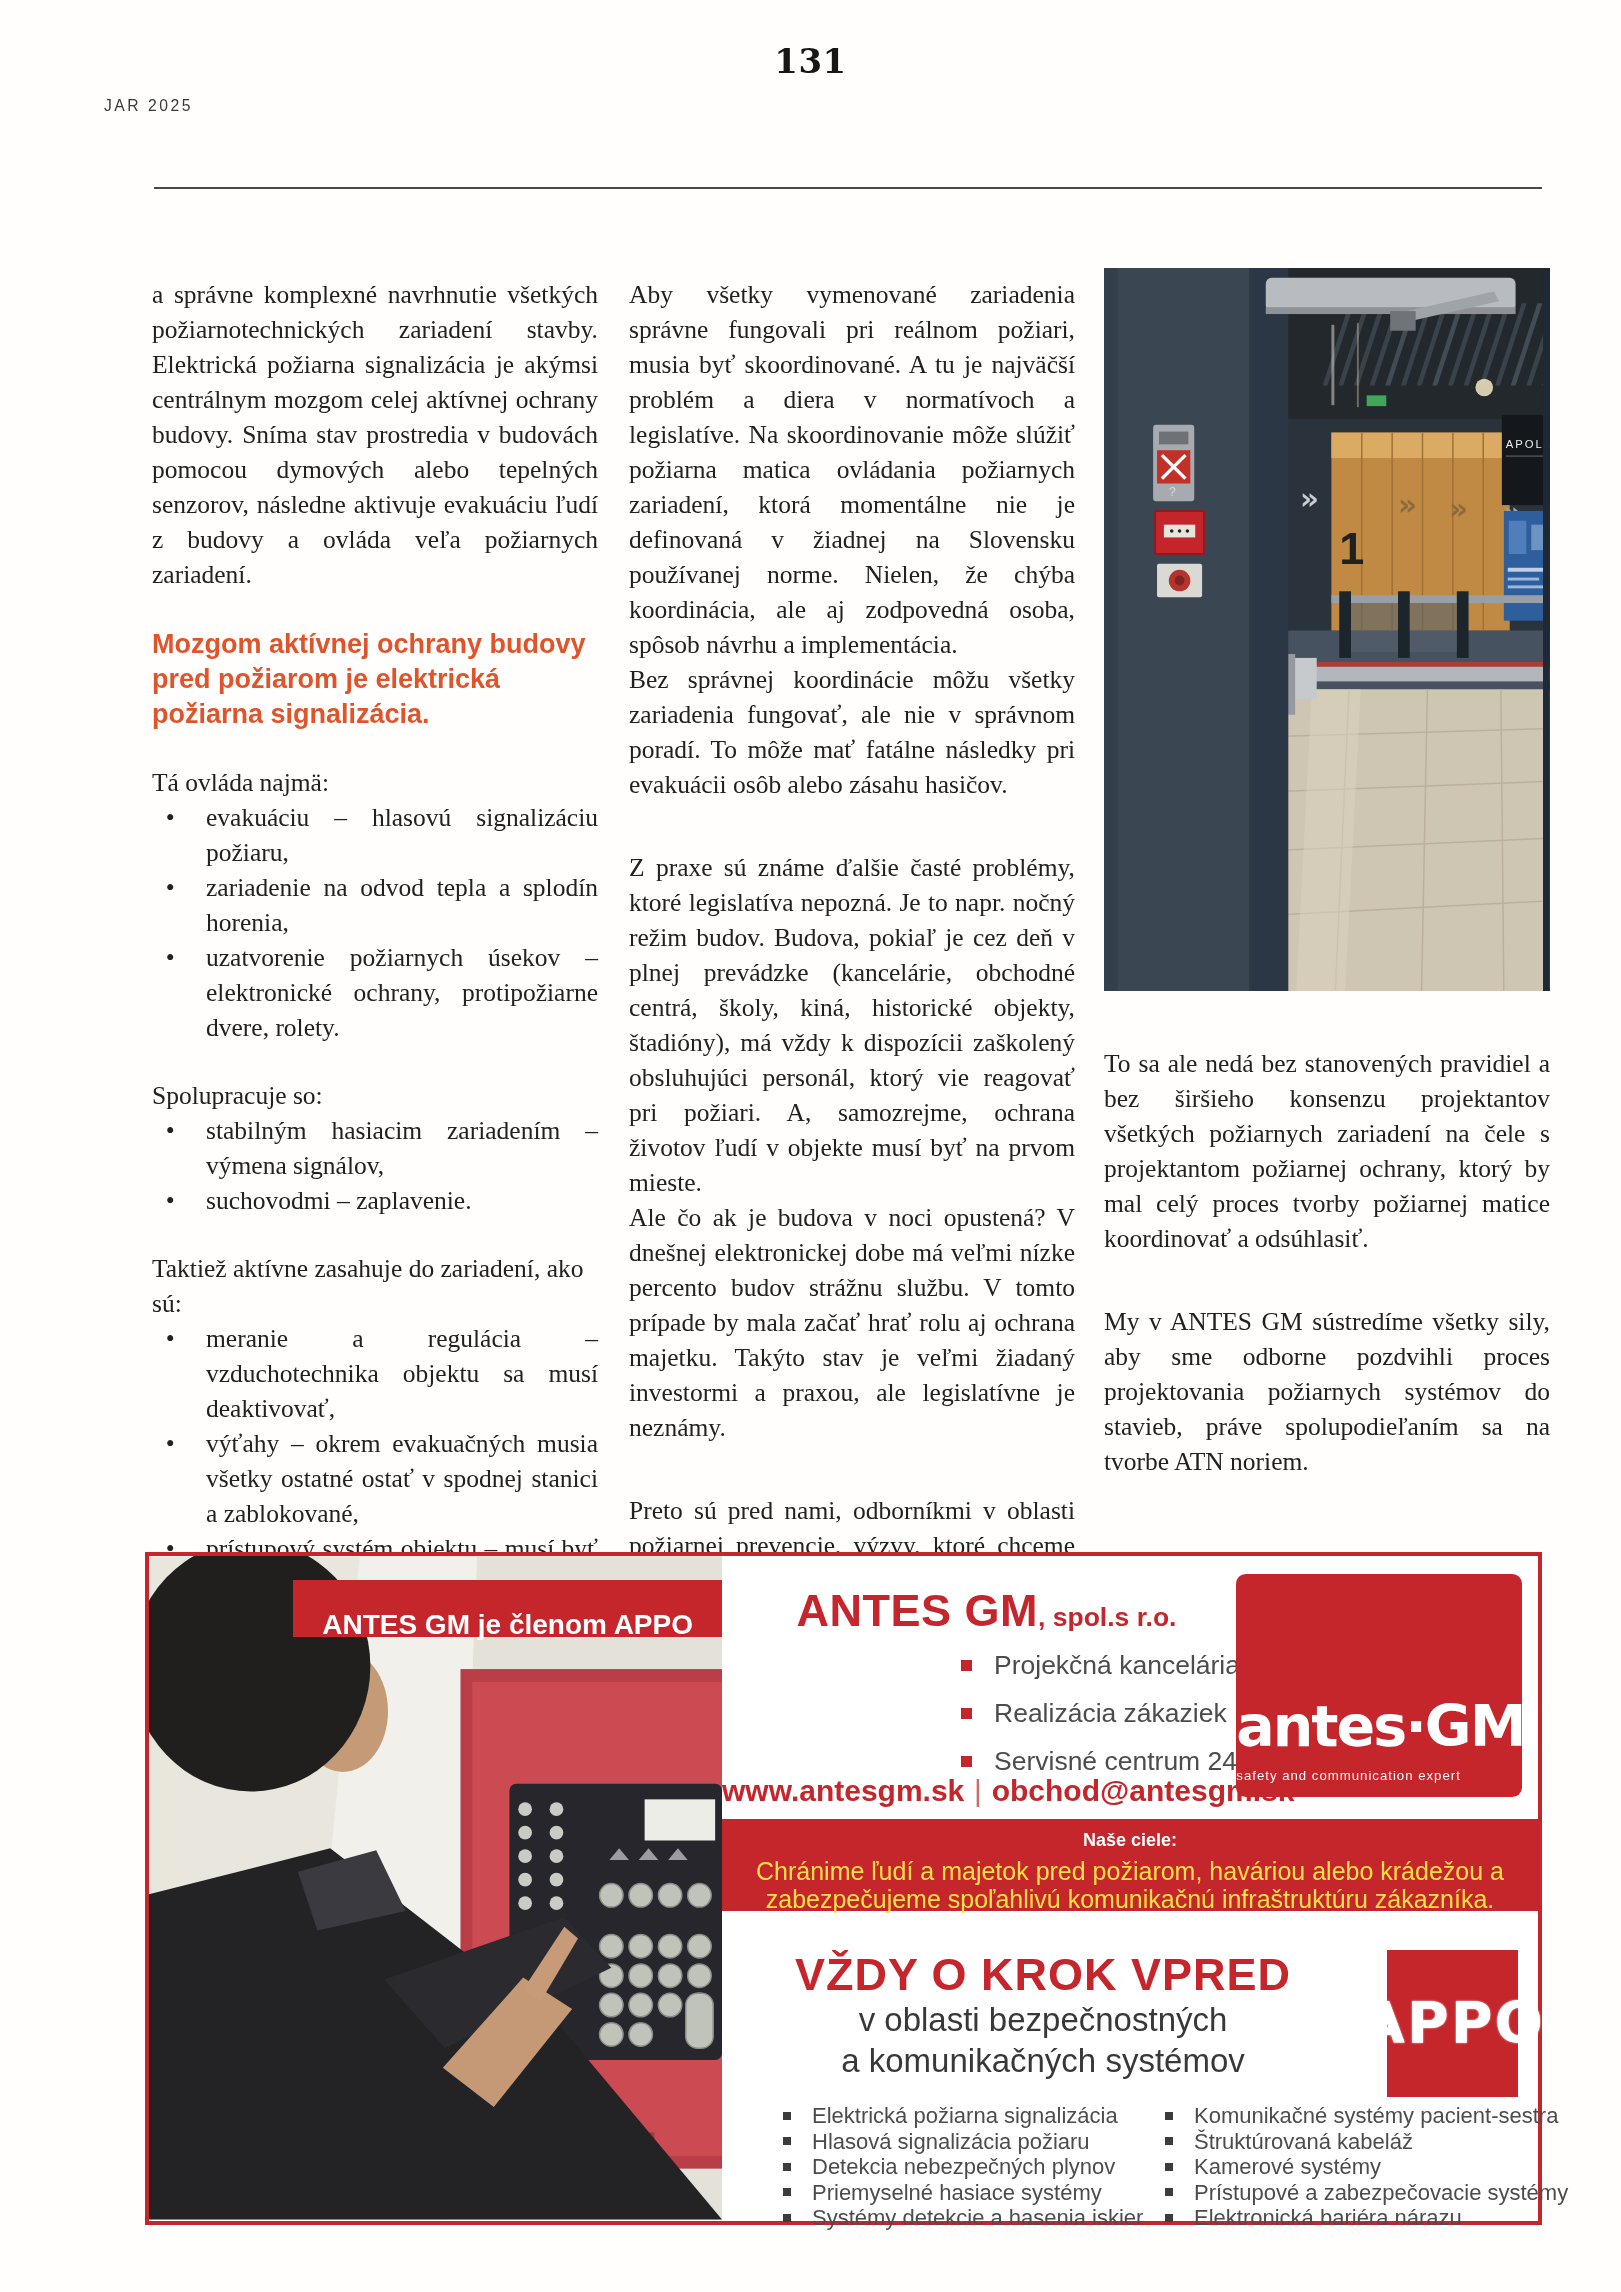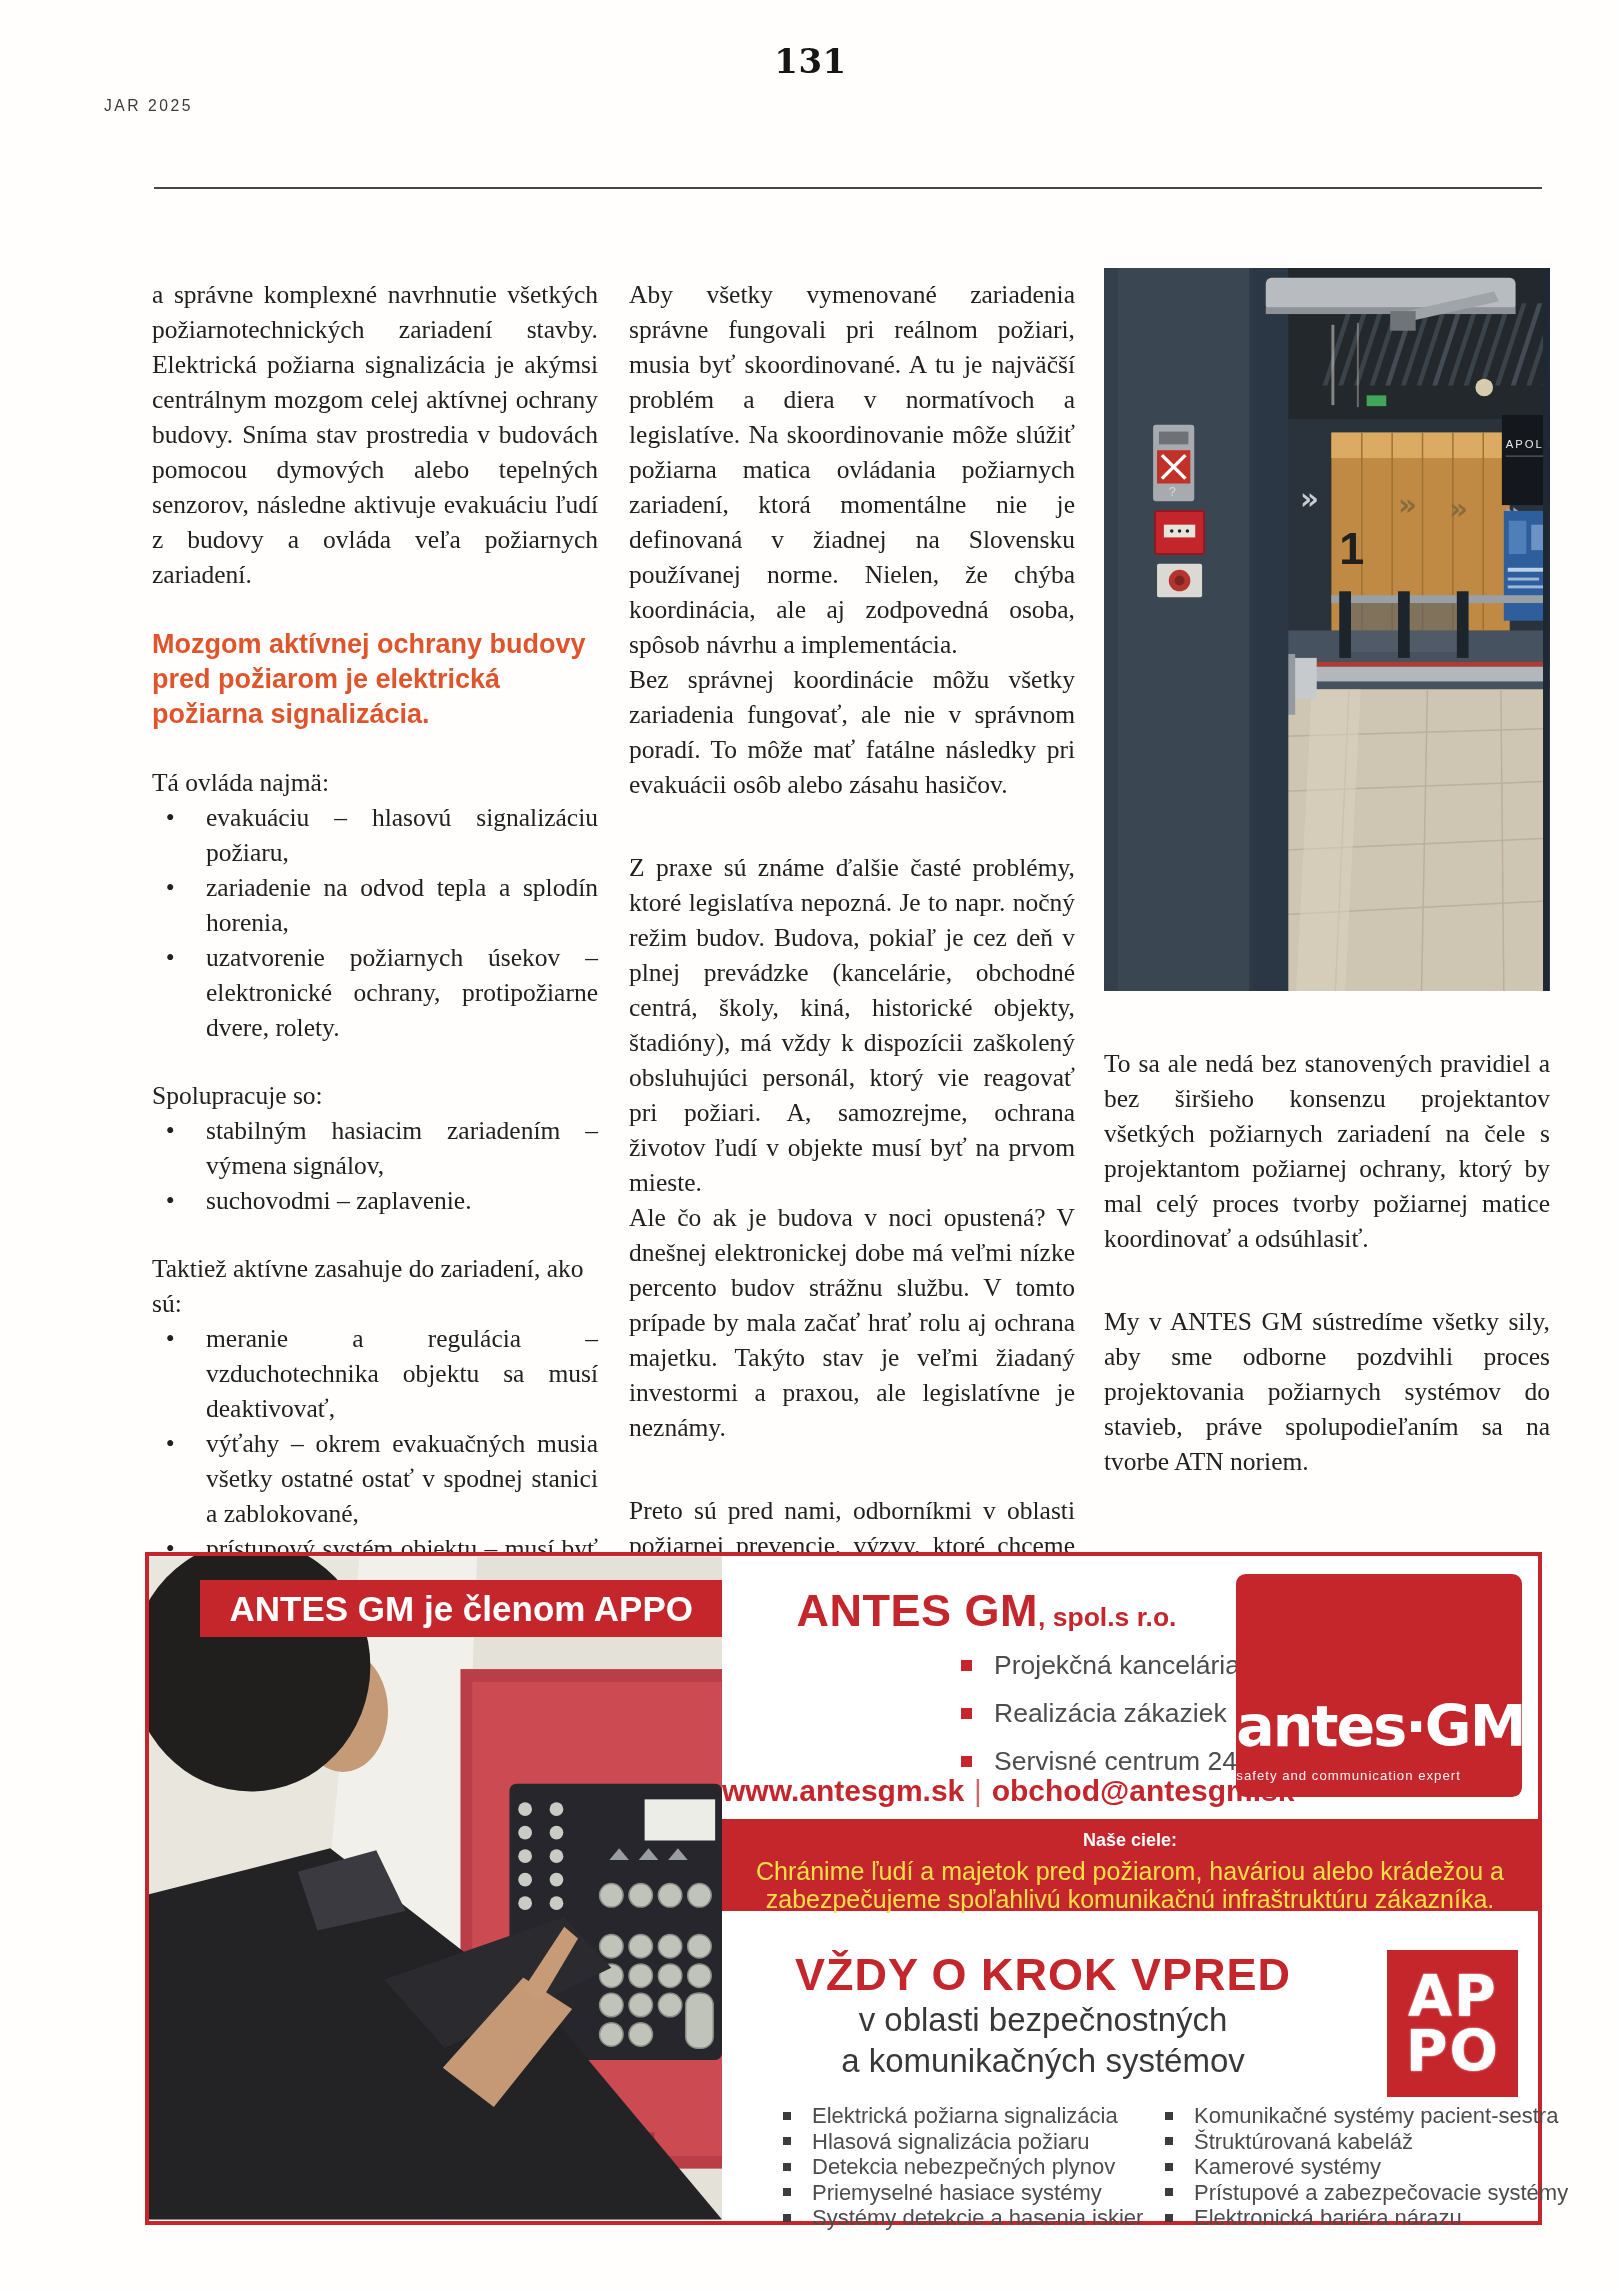--- a/index.html
+++ b/index.html
@@ -75,22 +75,22 @@
     border:4.9px solid var(--red);
     background:#ffffff;
     display:flex;
     font-family:"Liberation Sans", sans-serif;
   }
   .ad-photo{position:relative;width:573px;flex:none;overflow:hidden;}
   .ad-photo svg{display:block;width:573px;height:664px;}
   .ad-badge{
     position:absolute;right:0;top:23.5px;height:57px;
     background:var(--red);color:#fff;
-    font-weight:700;font-size:35px;line-height:57px;
-    padding:0 29px;white-space:nowrap;
+    font-weight:700;font-size:28px;line-height:57px;
+    padding:16px 29px;white-space:nowrap;
   }
   .ad-right{flex:1;position:relative;display:flex;flex-direction:column;}
   .ad-top{position:relative;height:263px;flex:none;}
   .ad-title{
     position:absolute;left:0;top:29px;width:529px;text-align:center;
     color:var(--red);white-space:nowrap;
   }
   .ad-title .big{font-size:45px;font-weight:600;letter-spacing:0.5px;}
   .ad-title .small{font-size:26.5px;font-weight:600;}
   .ad-services{position:absolute;left:233px;top:94px;}
@@ -124,21 +124,21 @@
   }
   .ad-band .band-title{font-size:18px;font-weight:700;line-height:33px;padding-top:4.9px;}
   .ad-band .band-line{font-size:25px;line-height:28px;color:#fde047;}
   .ad-bottom{position:relative;flex:1;}
   .slogan-wrap{position:absolute;left:0;right:174px;top:39px;text-align:center;white-space:nowrap;}
   .slogan{font-size:45px;font-weight:600;color:var(--red);letter-spacing:1px;line-height:49px;}
   .slogan-sub{font-size:33px;color:#383838;line-height:41px;}
   .appo-logo{
     position:absolute;right:19.6px;top:39px;width:131px;height:147px;
     background:var(--red);
-    display:flex;flex-direction:column;align-items:center;justify-content:center;
+    display:flex;flex-direction:row;align-items:center;justify-content:center;
     color:#fff;font-weight:800;font-size:57px;line-height:0.95;
     font-family:"DejaVu Sans", sans-serif;letter-spacing:2px;
     text-shadow:0 0 2px #fff;
   }
   .ad-lists{
     position:absolute;left:57px;right:137px;top:192px;
     display:flex;
   }
   .ad-lists ul{margin:0;padding:0;list-style:none;}
   .ad-lists ul:first-child{width:382px;flex:none;}

